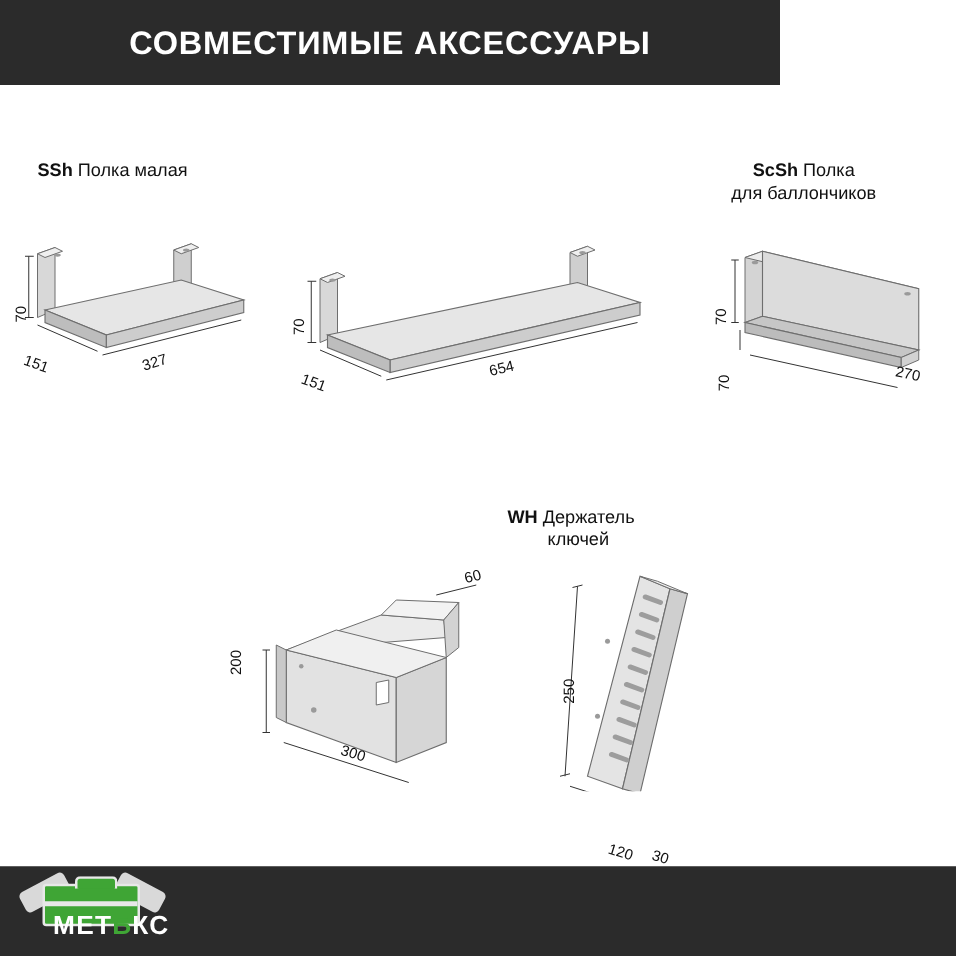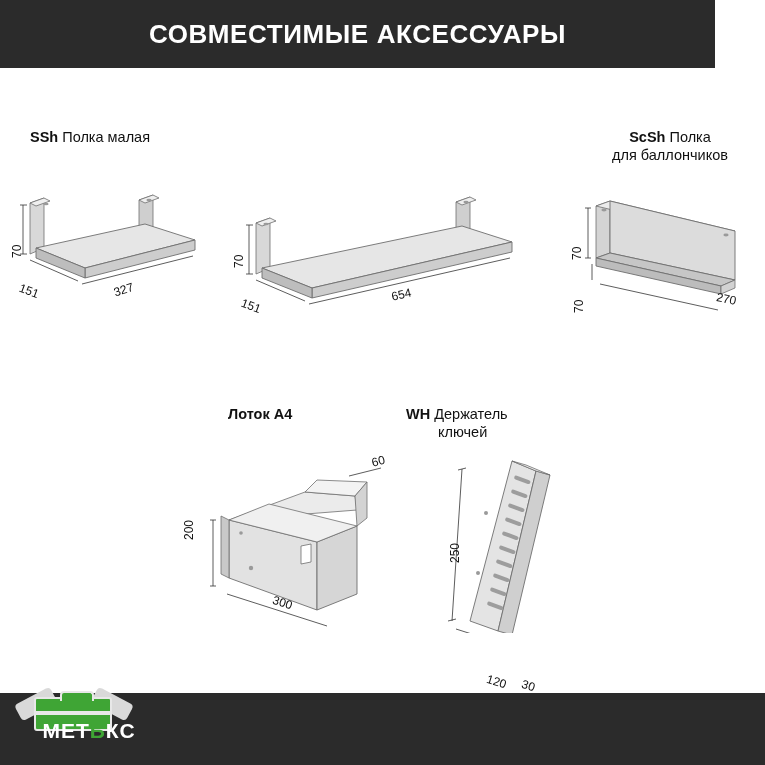--- a/index.html
+++ b/index.html
@@ -7,21 +7,21 @@
   body {
     width:765px; height:765px;
     background:#ffffff;
     font-family:"Liberation Sans", sans-serif;
     color:#1a1a1a;
     overflow:hidden;
     position:relative;
   }
   
   .header {
-    position:absolute; left:0; top:0; width:715px; height:68px;
+    position:absolute; left:0; top:0; width:624px; height:68px;
     background:#2b2b2b;
     display:flex; align-items:center; justify-content:center;
   }
   .header-title {
     color:#ffffff;
     font-size:26px;
     font-weight:bold;
     letter-spacing:0.6px;
     text-transform:uppercase;
     font-family:"Liberation Sans", sans-serif;
@@ -49,21 +49,21 @@
     white-space:nowrap;
   }
   .rot90 { transform:rotate(-90deg); transform-origin:left top; }
   .rot-slant-b { transform:rotate(-19deg); transform-origin:left top; }
   .rot-slant-b2 { transform:rotate(-17deg); transform-origin:left top; }
 
   
   .footer {
     position:absolute; left:0; top:693px; width:765px; height:72px;
     background:#2b2b2b;
-    display:flex; 
+    display:flex; align-items:center;
   }
   .logo-box {
     margin-left:14px;
     width:150px; height:52px;
     position:relative;
     display:flex; align-items:center;
   }
   .logo-case {
     position:absolute; left:20px; top:4px;
     width:78px; height:34px;
@@ -160,21 +160,21 @@
     <line x1="14" y1="32" x2="21" y2="32" stroke="#333" stroke-width="0.8"></line>
     <line x1="14" y1="81" x2="21" y2="81" stroke="#333" stroke-width="0.8"></line>
     <line x1="24" y1="87" x2="73" y2="108" stroke="#333" stroke-width="0.8"></line>
     <line x1="77" y1="111" x2="278" y2="65" stroke="#333" stroke-width="0.8"></line>
   </svg>
 
   <div class="dim rot90" style="left:232px; top:200px;">70</div>
   <div class="dim" style="left:244px; top:228px; transform:rotate(20deg); transform-origin:left top;">151</div>
   <div class="dim" style="left:390px; top:222px; transform:rotate(-13deg); transform-origin:left top;">654</div>
 
-  <div class="item" style="left:580px; top:60px; width:180px;">
+  <div class="item" style="left:553px; top:60px; width:180px;">
     <div class="item-title title-center">
       <span class="code">ScSh</span>
       <span>Полка</span><br>
       <span>для баллончиков</span>
     </div>
   </div>
 
   <svg class="fig" style="left:570px; top:120px;" width="190" height="130" viewBox="0 0 190 130">
 
     <polygon points="26,18 40,13 40,65 26,70" fill="#d4d4d4" stroke="#6e6e6e" stroke-width="0.8"></polygon>
@@ -190,26 +190,20 @@
     <line x1="15" y1="20" x2="21" y2="20" stroke="#333" stroke-width="0.8"></line>
     <line x1="15" y1="70" x2="21" y2="70" stroke="#333" stroke-width="0.8"></line>
     <line x1="22" y1="76" x2="22" y2="92" stroke="#333" stroke-width="0.8"></line>
     <line x1="30" y1="96" x2="148" y2="122" stroke="#333" stroke-width="0.8"></line>
   </svg>
 
   <div class="dim rot90" style="left:570px; top:192px;">70</div>
   <div class="dim rot90" style="left:572px; top:245px;">70</div>
   <div class="dim" style="left:718px; top:222px; transform:rotate(12deg); transform-origin:left top;">270</div>
 
-  <div class="item" style="left:228px; top:337px; width:180px;">
-    <div class="item-title">
-      <span class="code">Лоток</span>
-      <span class="code">А4</span>
-    </div>
-  </div>
 
   <svg class="fig" style="left:205px; top:390px;" width="200" height="170" viewBox="0 0 200 170">
 
     <polygon points="24,62 100,34 150,38 152,52" fill="#ebebeb" stroke="#6e6e6e" stroke-width="0.8"></polygon>
     <polygon points="100,34 150,38 162,24 112,22" fill="#f3f3f3" stroke="#6e6e6e" stroke-width="0.8"></polygon>
     <polygon points="150,38 162,24 162,60 152,68" fill="#d3d3d3" stroke="#6e6e6e" stroke-width="0.8"></polygon>
 
     <polygon points="24,62 24,120 112,152 112,84" fill="#e2e2e2" stroke="#6e6e6e" stroke-width="0.9"></polygon>
     <polygon points="112,84 152,68 152,136 112,152" fill="#d6d6d6" stroke="#6e6e6e" stroke-width="0.9"></polygon>
     <polygon points="24,62 112,84 152,68 64,46" fill="#f0f0f0" stroke="#6e6e6e" stroke-width="0.8"></polygon>

